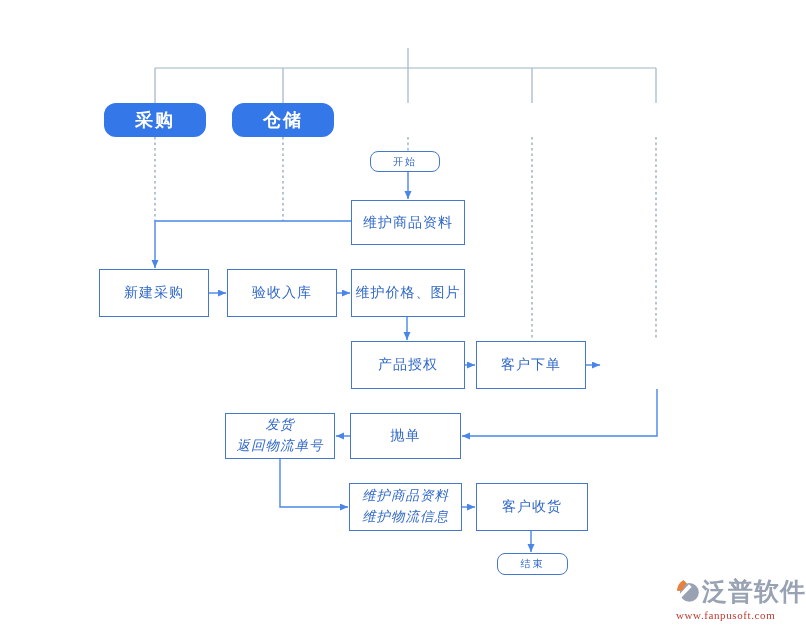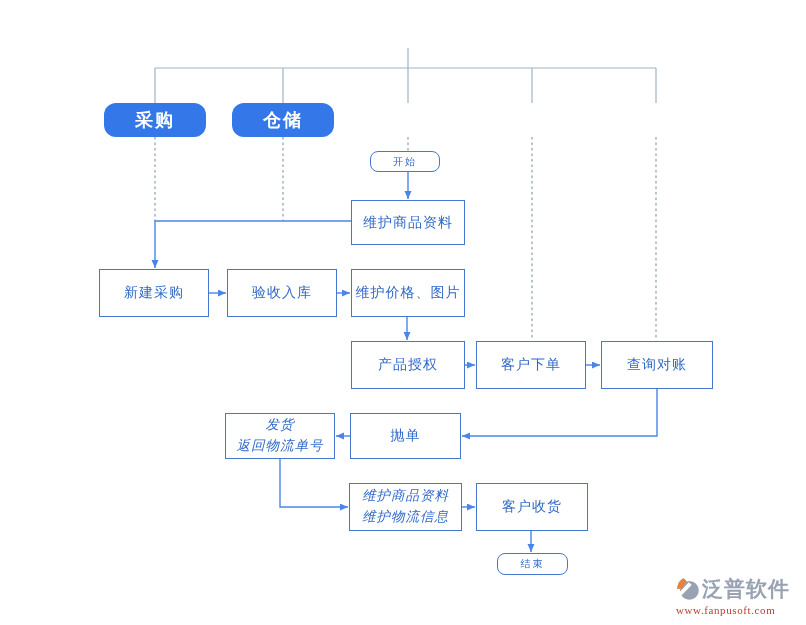--- a/index.html
+++ b/index.html
@@ -16,21 +16,21 @@
       color:var(--node-text,#3168C8);font-size:14px;letter-spacing:1px;
       display:flex;flex-direction:column;align-items:center;justify-content:center;
       text-align:center;box-sizing:border-box;line-height:1.55;}
   .node.small-text{font-size:13.5px;font-style:italic;}
   .terminal{position:absolute;z-index:2;background:#fff;
       border:1.5px solid var(--node-border,#4577CE);border-radius:8px;
       color:var(--node-text,#3168C8);font-size:10px;letter-spacing:2px;
       display:flex;align-items:center;justify-content:center;box-sizing:border-box;}
   #watermark{position:absolute;left:668px;top:575px;width:138px;z-index:3;}
   .brand-row{display:flex;align-items:center;gap:2px;}
-  .brand-text{font-size:21px;font-weight:bold;color:var(--logo-text,#98A2B3);letter-spacing:1px;}
+  .brand-text{font-size:25px;font-weight:bold;color:var(--logo-text,#98A2B3);letter-spacing:1px;}
   .brand-url{font-family:Liberation Serif, serif;
       font-size:11px;color:var(--url-text,#C03A30);letter-spacing:0.6px;margin-top:1px;}
 </style>
 </head>
 <body>
 
 <div id="canvas">
 
   <svg id="wires" width="806" height="625" viewBox="0 0 806 625">
     <defs>
@@ -64,21 +64,20 @@
 
   <div class="terminal" style="left:362px;top:151px;width:70px;height:21px">开始</div>
   <div class="terminal" style="left:489px;top:553px;width:71px;height:22px">结束</div>
 
   <div class="node" style="left:343px;top:200px;width:114px;height:45px">维护商品资料</div>
   <div class="node" style="left:91px;top:269px;width:110px;height:48px">新建采购</div>
   <div class="node" style="left:219px;top:269px;width:110px;height:48px">验收入库</div>
   <div class="node" style="left:343px;top:269px;width:114px;height:48px">维护价格、图片</div>
   <div class="node" style="left:343px;top:341px;width:114px;height:48px">产品授权</div>
   <div class="node" style="left:468px;top:341px;width:110px;height:48px">客户下单</div>
-  <div class="node" style="left:593px;top:341px;width:112px;height:48px">查询对账</div>
   <div class="node small-text" style="left:217px;top:413px;width:110px;height:46px">
     <span>发货</span>
     <span>返回物流单号</span>
   </div>
   <div class="node" style="left:342px;top:413px;width:111px;height:46px">抛单</div>
   <div class="node small-text" style="left:341px;top:483px;width:113px;height:48px">
     <span>维护商品资料</span>
     <span>维护物流信息</span>
   </div>
   <div class="node" style="left:468px;top:483px;width:112px;height:48px">客户收货</div>

